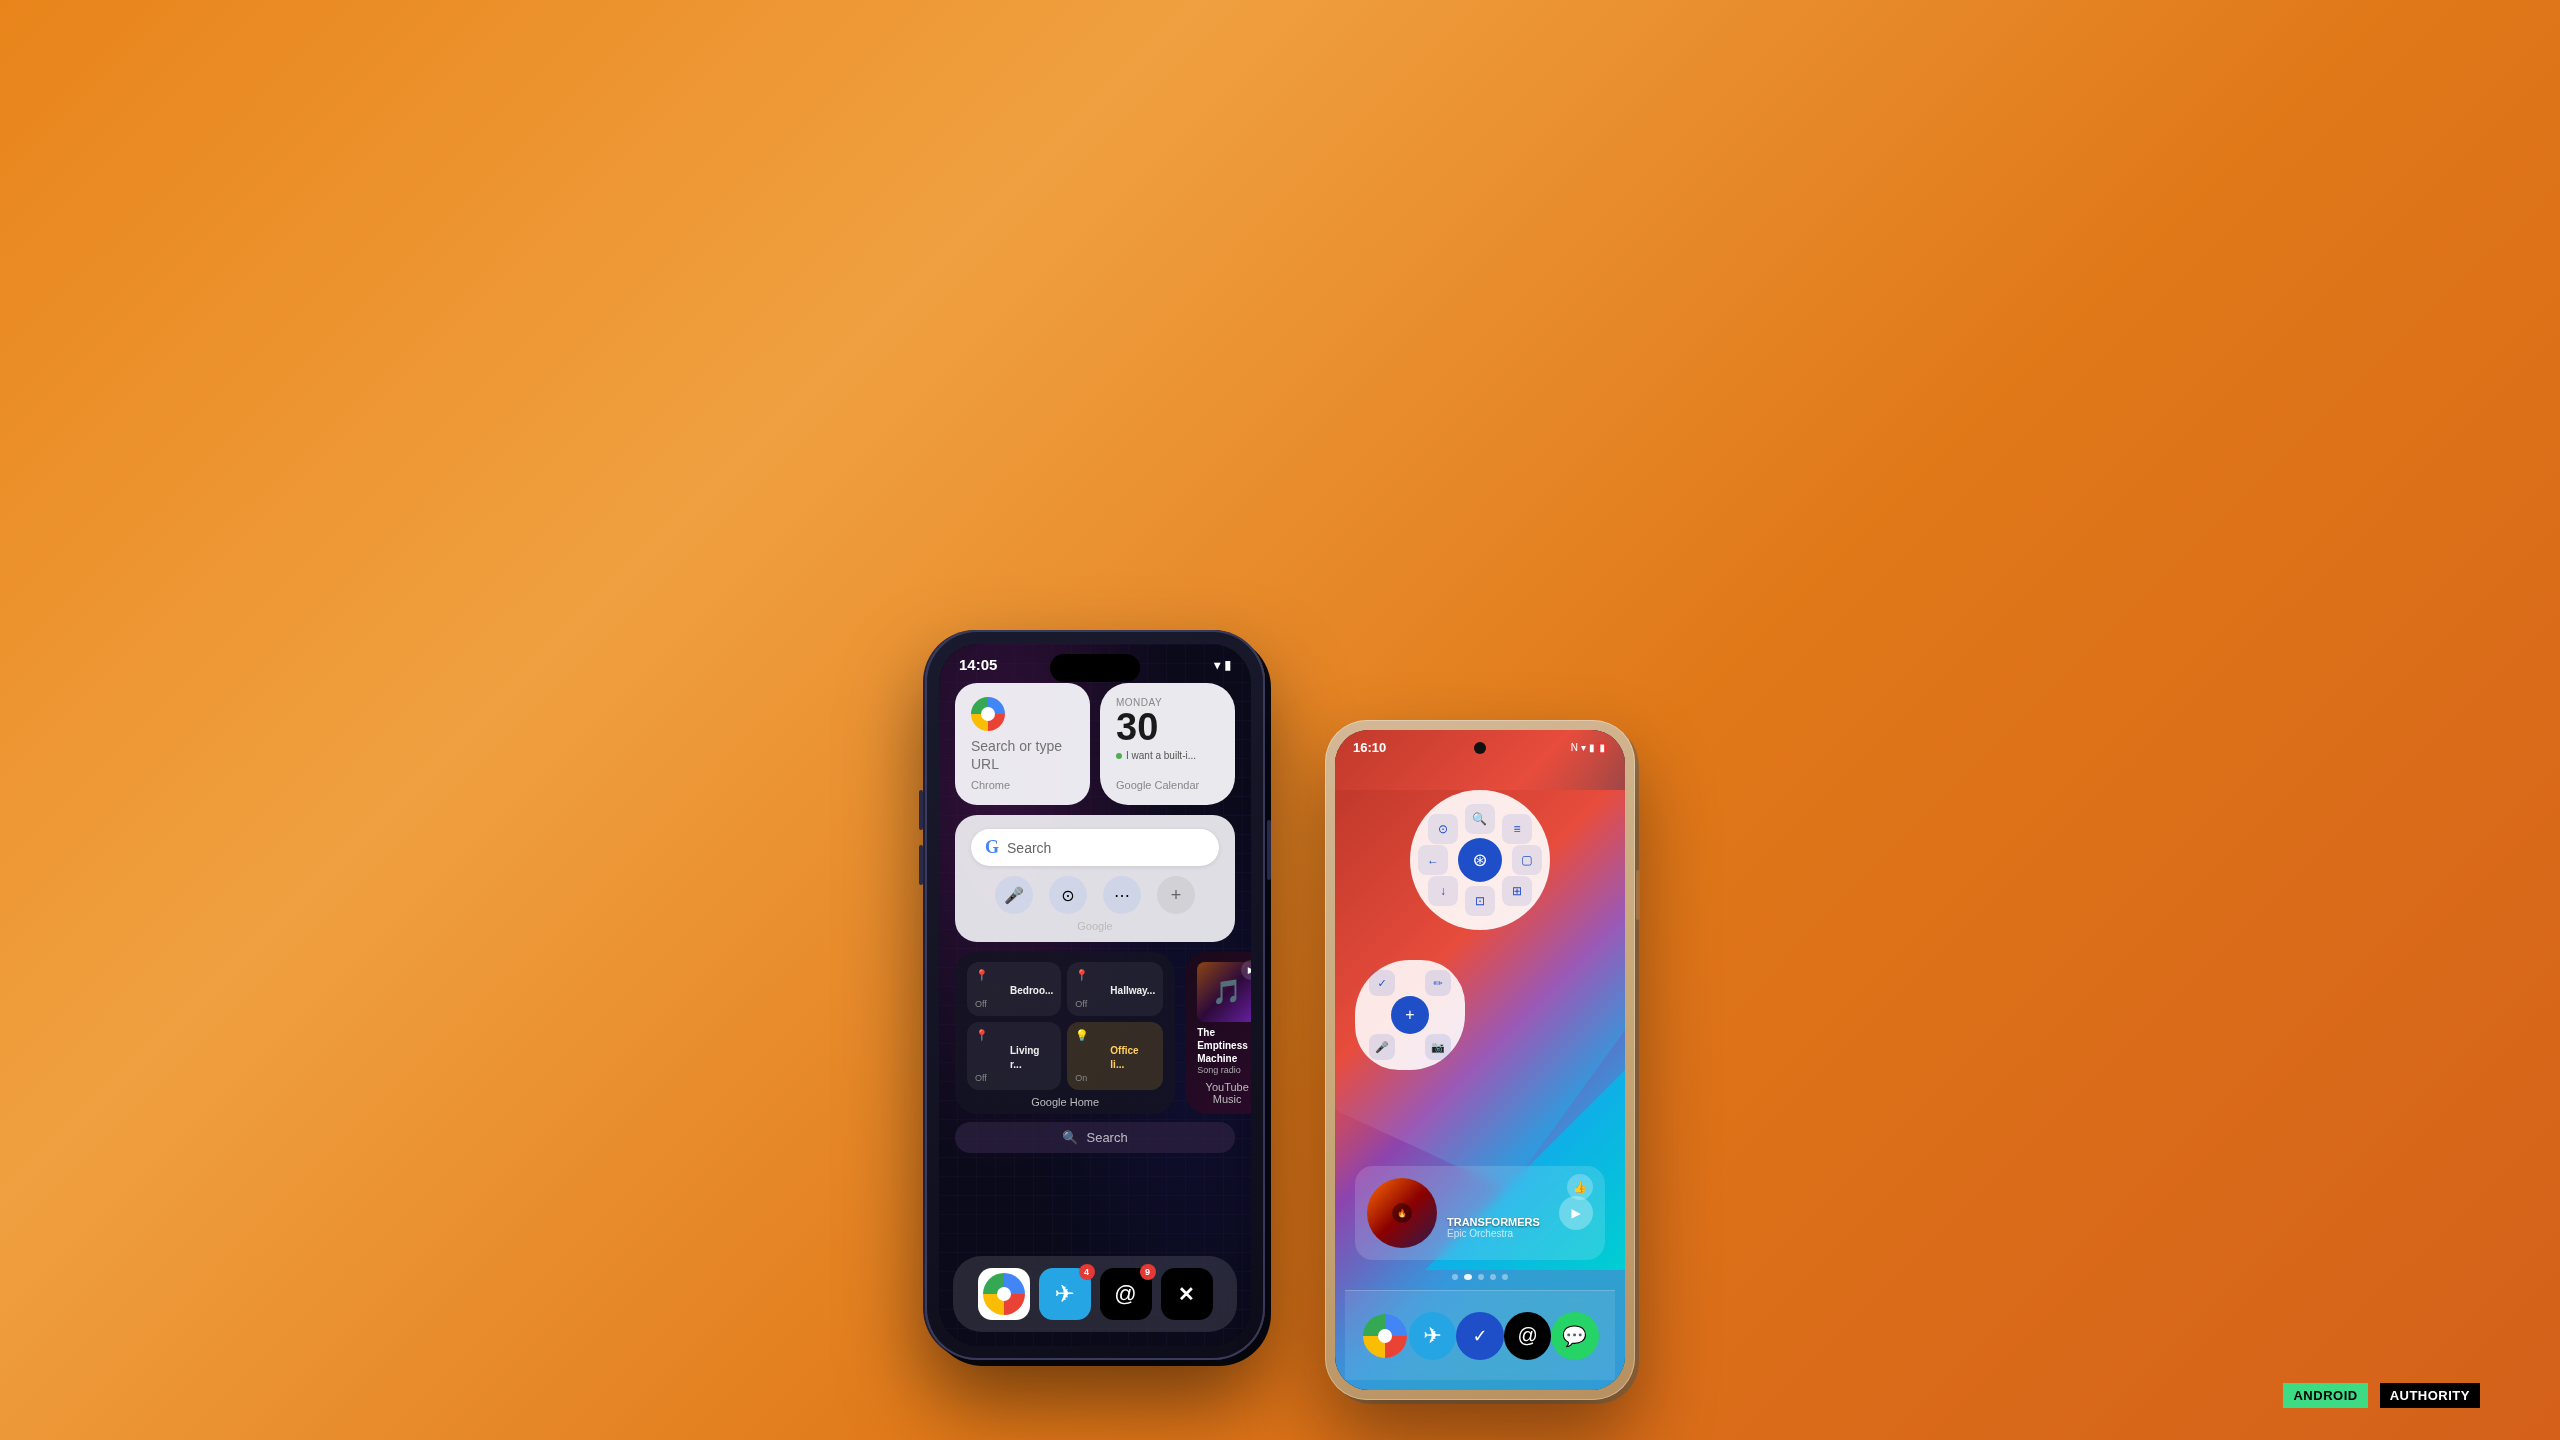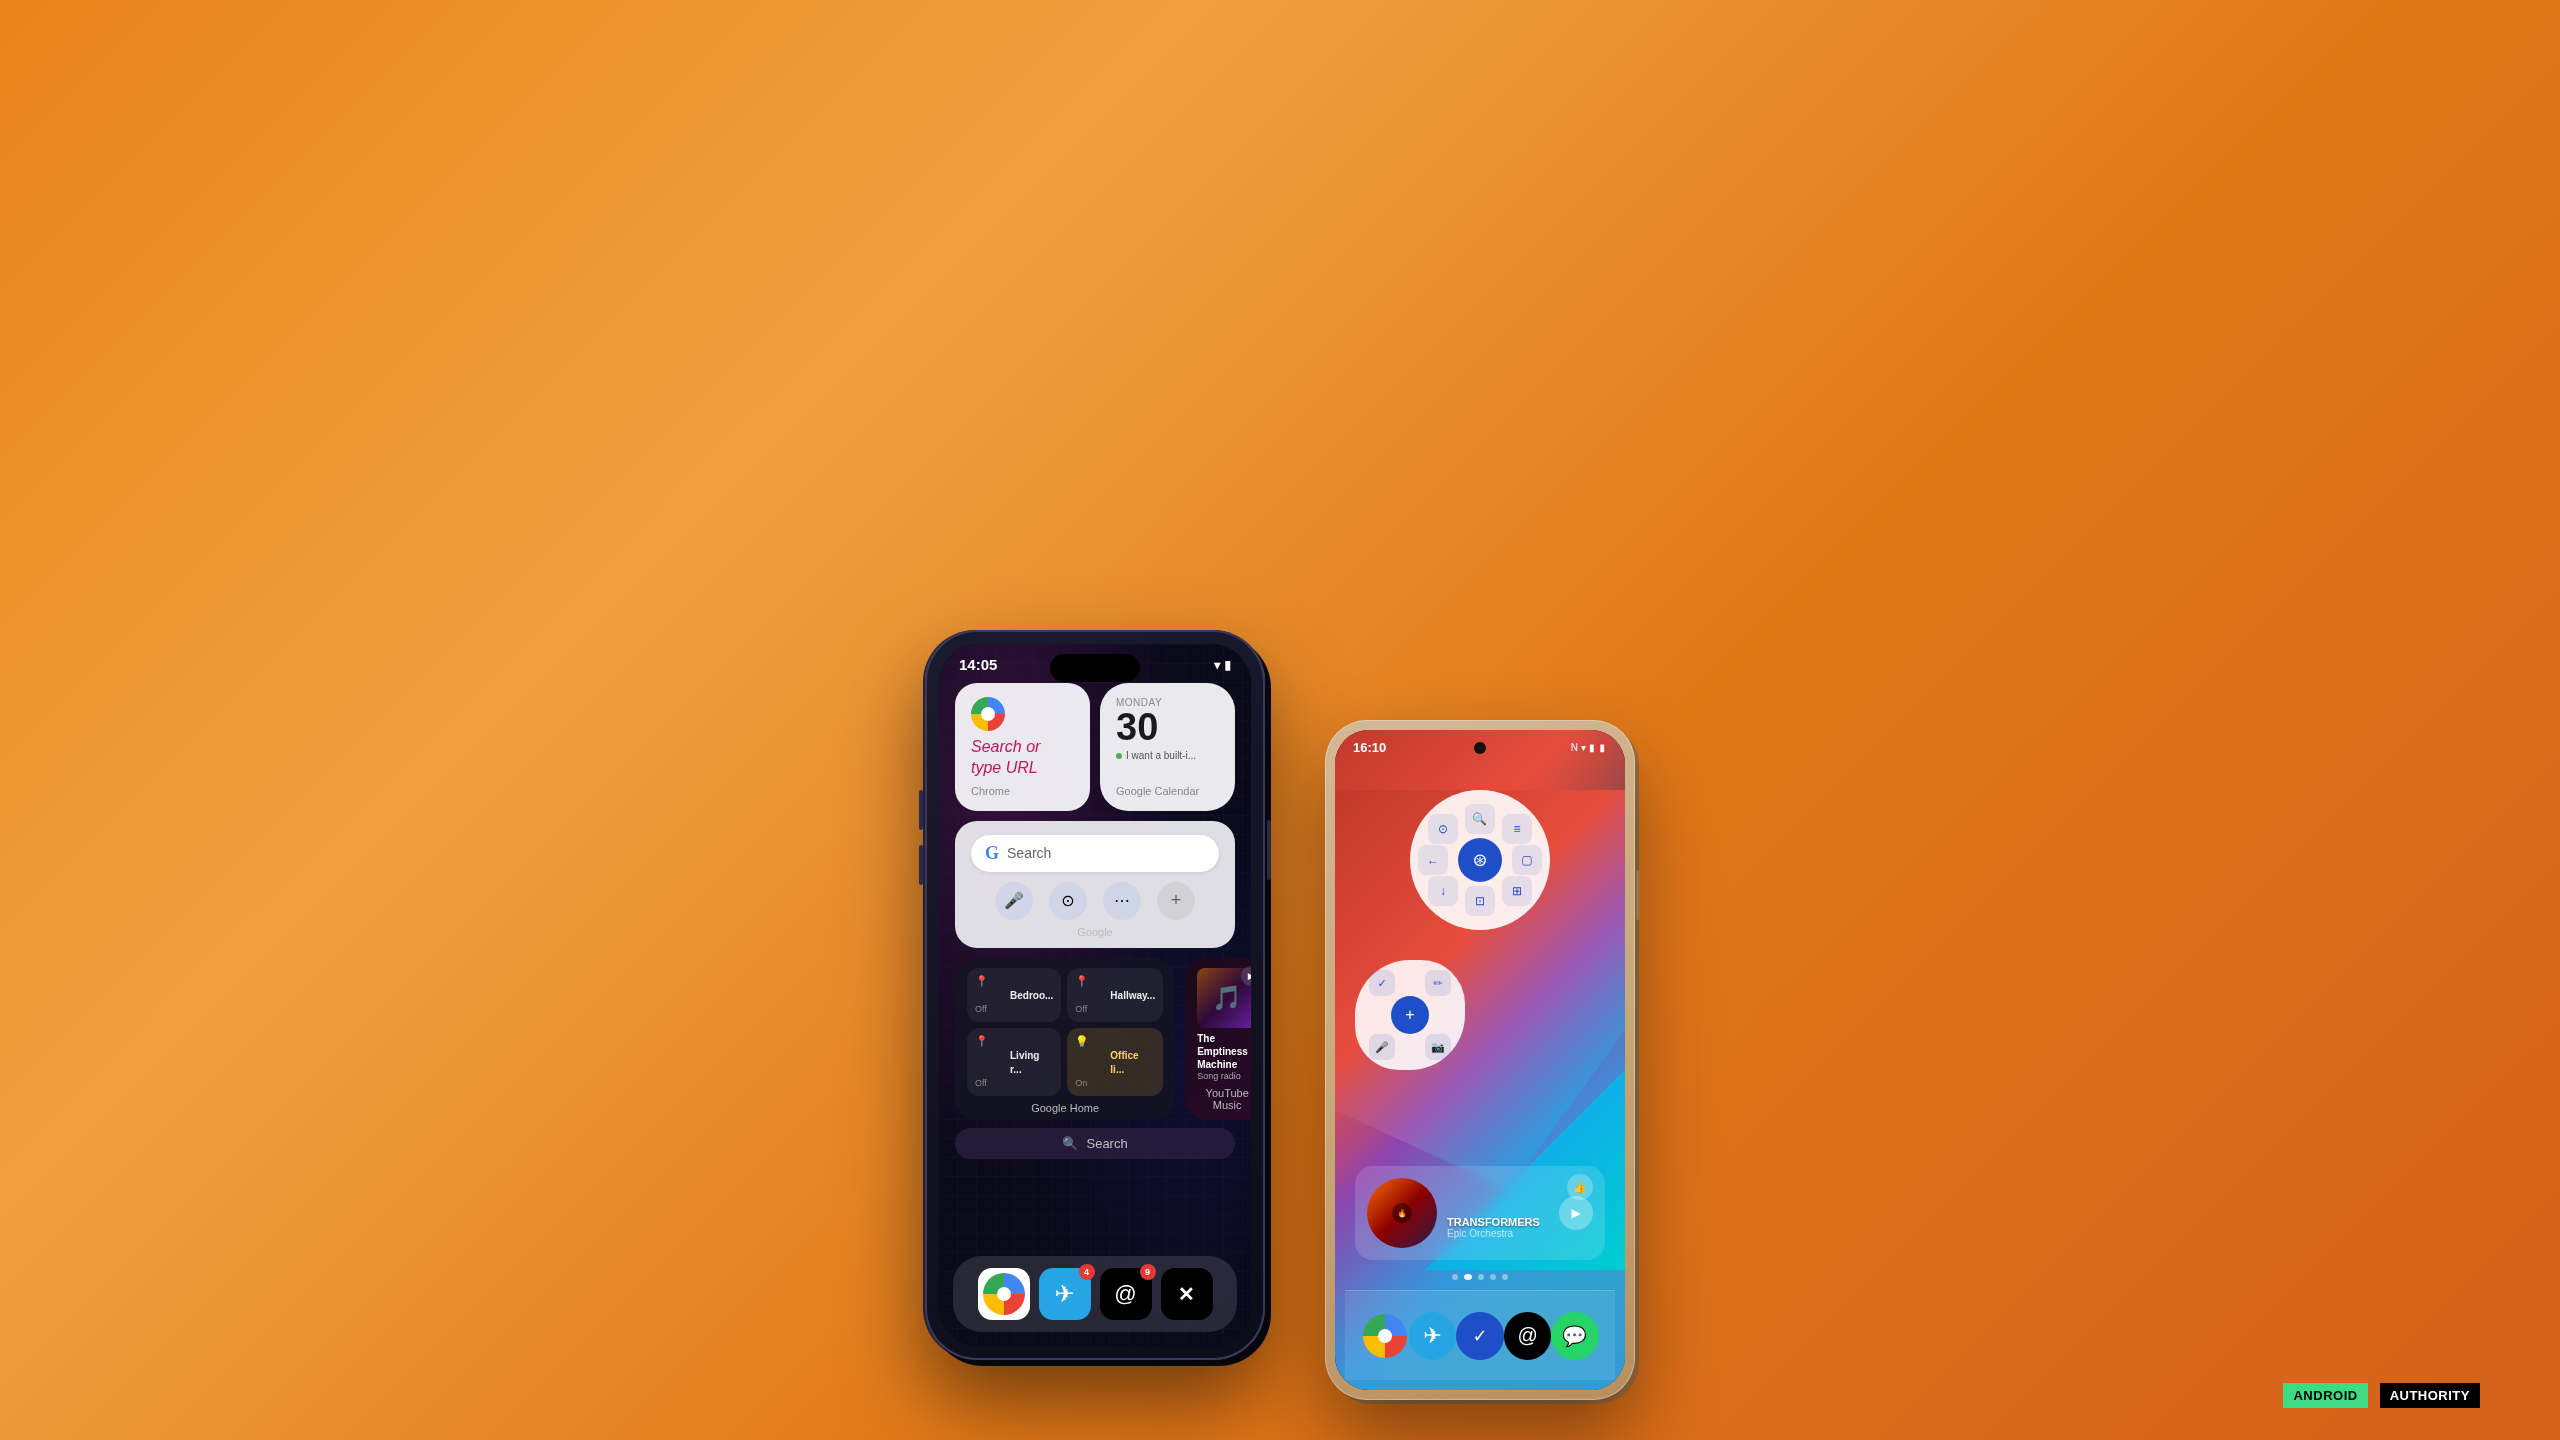--- a/index.html
+++ b/index.html
@@ -177,25 +177,24 @@
     }
     .chrome-logo::after {
       content: '';
       width: 14px;
       height: 14px;
       border-radius: 50%;
       background: #fff;
       position: absolute;
     }
     .chrome-widget-text {
-      font-size: 16px;
-      color: #be185d;
+      font-size: 14px;
+      color: #737373;
       line-height: 1.3;
       font-weight: 500;
-      font-style: italic;
     }
     .chrome-widget-label {
       font-size: 11px;
       color: #888;
       margin-top: auto;
     }
 
     
     .calendar-widget {
       flex: 1;

